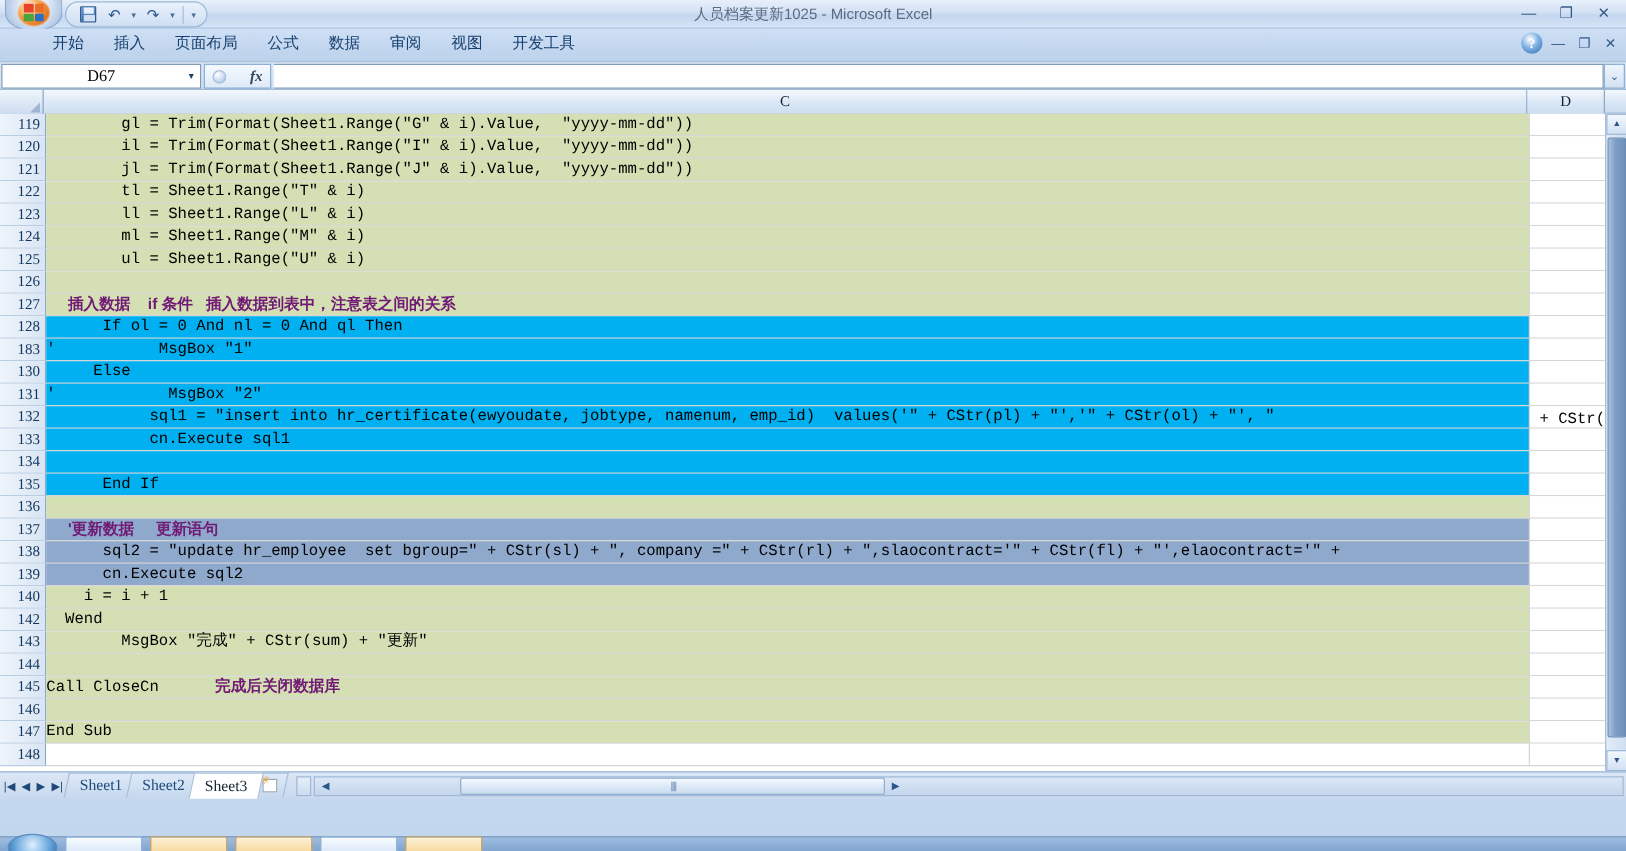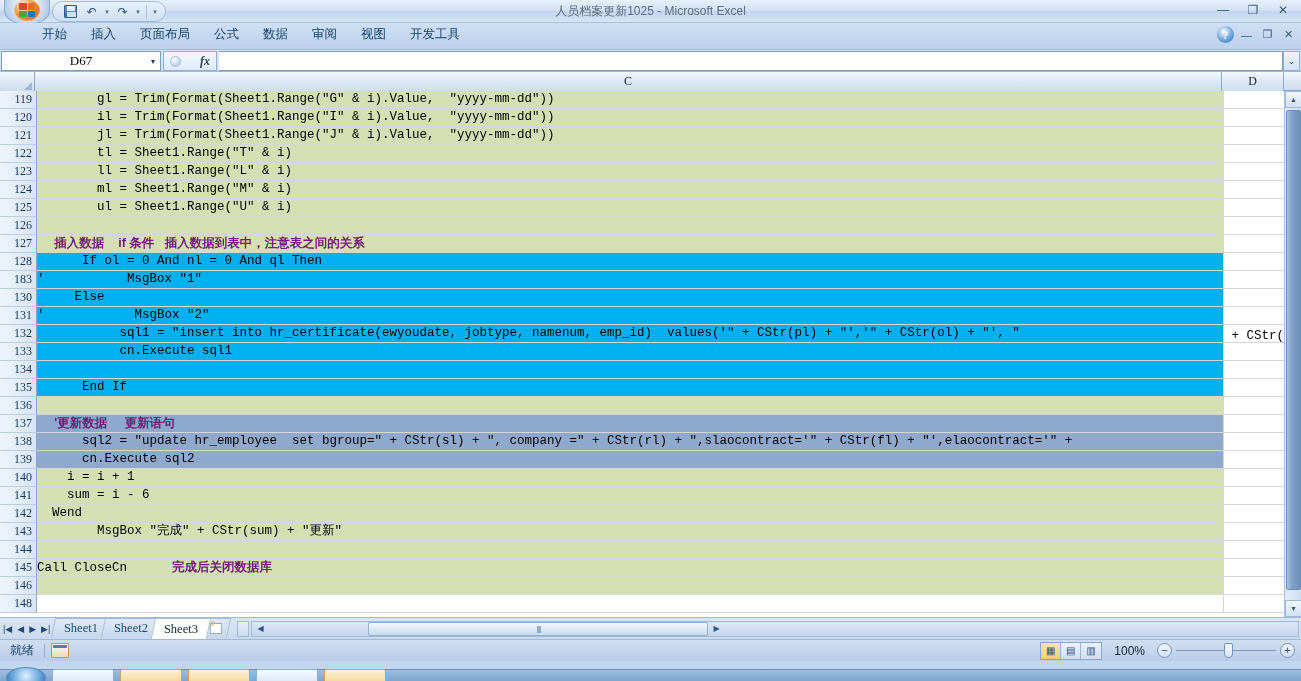--- a/index.html
+++ b/index.html
@@ -555,25 +555,20 @@
           <div class="rhdr">139</div>
           <div class="cellC bg-sel">      cn.Execute sql2</div>
           <div class="cellD"></div>
         </div>
         <div class="grow">
           <div class="rhdr">140</div>
           <div class="cellC bg-olive">    i = i + 1</div>
           <div class="cellD"></div>
         </div>
         <div class="grow">
-          <div class="rhdr">141</div>
-          <div class="cellC bg-olive">    sum = i - 6</div>
-          <div class="cellD"></div>
-        </div>
-        <div class="grow">
           <div class="rhdr">142</div>
           <div class="cellC bg-olive">  Wend</div>
           <div class="cellD"></div>
         </div>
         <div class="grow">
           <div class="rhdr">143</div>
           <div class="cellC bg-olive">        MsgBox "完成" + CStr(sum) + "更新"</div>
           <div class="cellD"></div>
         </div>
         <div class="grow">
@@ -582,20 +577,25 @@
           <div class="cellD"></div>
         </div>
         <div class="grow">
           <div class="rhdr">145</div>
           <div class="cellC bg-olive"><span>Call CloseCn      </span><span class="txt-red">完成后关闭数据库</span></div>
           <div class="cellD"></div>
         </div>
         <div class="grow">
           <div class="rhdr">146</div>
           <div class="cellC bg-olive"></div>
+          <div class="cellD"></div>
+        </div>
+        <div class="grow">
+          <div class="rhdr">147</div>
+          <div class="cellC bg-olive">End Sub</div>
           <div class="cellD"></div>
         </div>
         <div class="grow">
           <div class="rhdr">148</div>
           <div class="cellC bg-white"></div>
           <div class="cellD"></div>
         </div>
       </div>
 
     <div class="vscroll">
@@ -627,38 +627,20 @@
         </div>
     </div>
     <div class="hsplit"></div>
     <div class="hscroll">
       <div class="hs-arrow">◀</div>
       <div class="hs-thumb" id="hs-thumb" style="width: 340px; margin-left: 100px;">||||</div>
       <div class="hs-arrow">▶</div>
     </div>
   </div>
 
-  <div class="statusbar">
-    <div class="sb-ready">就绪</div>
-    <div class="sb-sep"></div>
-    <div class="sb-ico"></div>
-    <div class="sb-right">
-      <div class="viewbtns">
-        <div class="vbtn active">▦</div>
-        <div class="vbtn">▤</div>
-        <div class="vbtn">▥</div>
-      </div>
-      <div class="zoomlbl">100%</div>
-      <div class="zcircle">−</div>
-      <div class="ztrack">
-        <div class="zthumb"></div>
-      </div>
-      <div class="zcircle">+</div>
-    </div>
-  </div>
 
   <div class="taskbar">
     <div class="tb-orb"></div>
     <div class="tb-item"></div>
     <div class="tb-item orange"></div>
     <div class="tb-item orange"></div>
     <div class="tb-item"></div>
     <div class="tb-item orange"></div>
   </div>
 </div>

